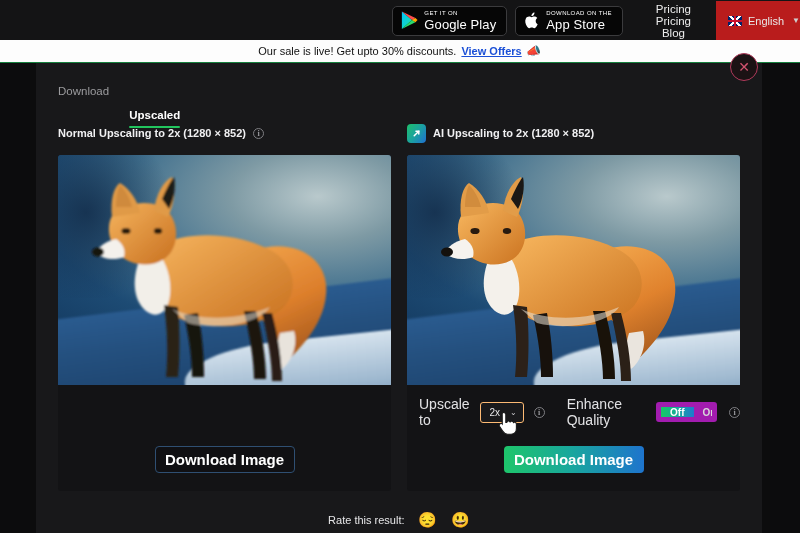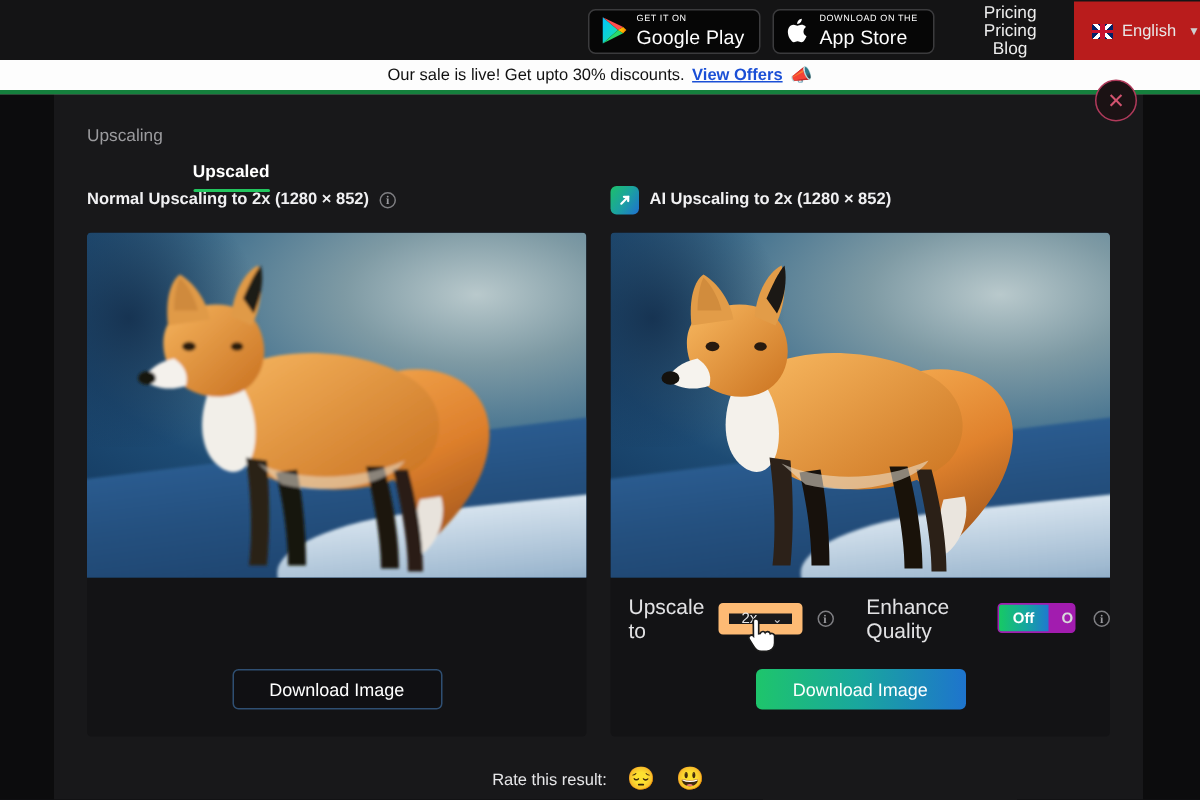--- a/index.html
+++ b/index.html
@@ -56,21 +56,21 @@
       linear-gradient(to right, transparent 40%, #C8102E 40%, #C8102E 60%, transparent 60%),
       linear-gradient(to bottom, transparent 38%, #C8102E 38%, #C8102E 62%, transparent 62%);
   }
   .lang .lbl { font-size: 11px; color: #e8e8e8; }
   .lang .chev { color: #cfcfcf; font-size: 8px; margin-left: 2px; }
 
   
   .promo {
     position: absolute; top: 40px; left: 0; width: 800px; height: 23px;
     background: #fdfdfd; display: flex; align-items: center; justify-content: center;
-    font-size: 11px; color: #111; gap: 5px; border-bottom: 3px solid #15803d;
+    font-size: 11px; color: #111; gap: 5px; border-bottom: 1px solid #15803d;
   }
   .promo .offers {
     color: #1a4fd6; text-decoration: underline; font-weight: 700; cursor: pointer;
   }
   .promo .mega { font-size: 12px; }
 
   
   .backdrop-l { position:absolute; left:0; top:63px; width:36px; height:470px; background:#0c0c0d;}
   .backdrop-r { position:absolute; left:762px; top:63px; width:38px; height:470px; background:#0c0c0d;}
 
@@ -158,41 +158,41 @@
   .fox { position:absolute; left:0; top:0; width:100%; height:100%; }
 
   
   .controls {
     display: flex; align-items: center; gap: 0; height: 26px;
     margin: 14px 0 0 0; padding-left: 12px;
   }
   .ctl-label { font-size: 14px; color: #e2e2e4; }
   .select {
     margin-left: 9px; display: flex; align-items: center; gap: 10px;
-    background: #19191b; border: 7px solid #fdba74; border-radius: 3px;
+    background: #19191b; border: 1px solid #fdba74; border-radius: 3px;
     height: 21px; padding: 0 6px 0 8px; cursor: pointer;
   }
   .select .val { font-size: 10px; color: #e8e8ea; }
   .select .chev { color: #cbcbcf; font-size: 8px; }
   .toggle {
-    display: flex; background: #a21caf; border: 1px solid #a21caf;
+    display: flex; background: #a21caf; border: 5px solid #a21caf;
     border-radius: 3px; overflow: hidden; height: 20px; margin-left: 8px;
   }
   .toggle .opt {
     font-size: 10px; font-weight: 700; padding: 0 9px;
     display: flex; align-items: center; color: #d8d8da; cursor: pointer;
   }
   .toggle .opt.on {
     background: linear-gradient(90deg, #17c964 0%, #15a6a0 55%, #1f79cf 100%);
     color: #ffffff;
   }
 
   
   .btn {
-    height: 27px; border-radius: 4px; font-size: 12px; font-weight: 400;
+    height: 27px; border-radius: 4px; font-size: 15px; font-weight: 700;
     display: flex; align-items: center; justify-content: center; cursor: pointer;
     width: 140px;
   }
   .btn-outline { border: 1px solid #2f4f72; background: #101013; color: #ffffff; }
   .btn-grad {
     background: linear-gradient(90deg, #1ec56b 0%, #19a79d 48%, #1e74cd 100%);
     color: #ffffff; border: none;
   }
 
   
@@ -272,21 +272,21 @@
   </div>
 
   <div class="backdrop-l"></div>
   <div class="backdrop-r"></div>
 
   <div class="modal">
 
     <div class="close-btn">✕</div>
 
     <div class="tabs">
-      <span class="tab">Upscaling</span>
+      <span class="tab">Download</span>
       <span class="tab active">Upscaled</span>
     </div>
 
     <div class="panels">
 
       <div class="panel">
         <div class="panel-head">
           <span class="panel-title">Normal Upscaling to 2x (1280 × 852)</span>
           <span class="info">i</span>
         </div>

